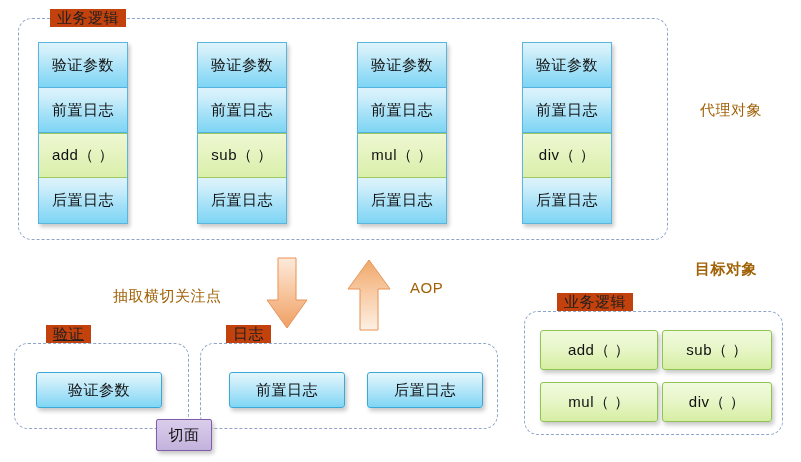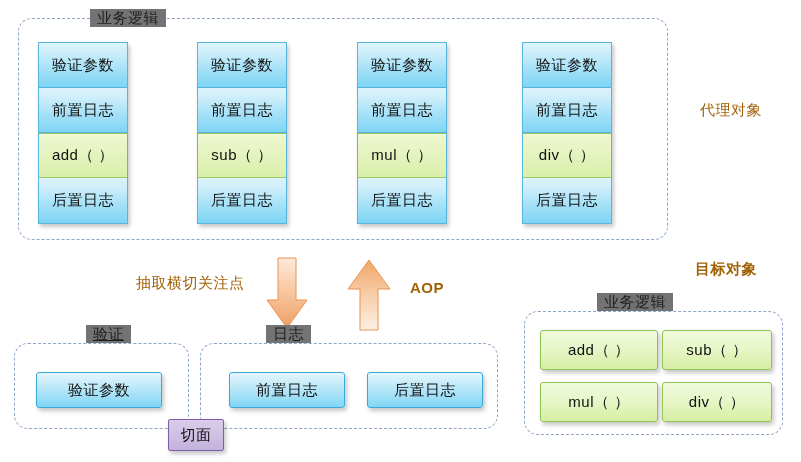--- a/index.html
+++ b/index.html
@@ -23,28 +23,27 @@
   
   .group-box {
     position: absolute;
     border: 1px dashed #8fa5c8;
     border-radius: 14px;
     box-sizing: border-box;
     background: transparent;
   }
   .group-label {
     position: absolute;
-    background: #737373;
+    background: #c2410c;
     color: #202020;
     font-size: 15px;
     line-height: 18px;
     padding: 0 7px;
     white-space: nowrap;
     letter-spacing: 0.5px;
-    margin-left: 40px;
   }
 
   
   .free-label {
     position: absolute;
     color: #a16207;
     font-size: 15px;
     line-height: 19px;
     white-space: nowrap;
     letter-spacing: 0.5px;
@@ -144,21 +143,21 @@
     <div class="cell blue">后置日志</div>
   </div>
 
   <div class="proxy-col" style="left:522px; top:42px;">
     <div class="cell blue">验证参数</div>
     <div class="cell blue">前置日志</div>
     <div class="cell green">div（ ）</div>
     <div class="cell blue">后置日志</div>
   </div>
 
-  <div class="free-label" style="left:113px; top:273px;margin-left:23px;">抽取横切关注点</div>
+  <div class="free-label" style="left:113px; top:286px;">抽取横切关注点</div>
 
   <div class="arrow" style="left:264px; top:256px;">
     <svg width="46" height="76" viewBox="0 0 46 76">
       <defs>
         <linearGradient id="gDown" x1="0" y1="0" x2="0" y2="1">
           <stop offset="0%" stop-color="#fdeadb"></stop>
           <stop offset="45%" stop-color="#f8c9a4"></stop>
           <stop offset="100%" stop-color="#ef9f63"></stop>
         </linearGradient>
       </defs>
@@ -172,32 +171,32 @@
         <linearGradient id="gUp" x1="0" y1="0" x2="0" y2="1">
           <stop offset="0%" stop-color="#f0a868"></stop>
           <stop offset="50%" stop-color="#f8cda9"></stop>
           <stop offset="100%" stop-color="#fdf0e4"></stop>
         </linearGradient>
       </defs>
       <path d="M25,2 L46,31 L34,31 L34,72 L16,72 L16,31 L4,31 Z" fill="url(#gUp)" stroke="#e89255" stroke-width="1"></path>
     </svg>
   </div>
 
-  <div class="free-label" style="left:410px; top:278px;font-weight:bold;">AOP</div>
+  <div class="free-label" style="left:410px; top:278px;">AOP</div>
 
   <div class="group-box" style="left:14px; top:343px; width:175px; height:86px;"></div>
   <div class="group-label" style="left:46px; top:325px;text-decoration:underline;">验证</div>
   <div class="chip blue" style="left:36px; top:372px; width:126px; height:36px;">验证参数</div>
 
   <div class="group-box" style="left:200px; top:343px; width:298px; height:86px;"></div>
   <div class="group-label" style="left:226px; top:325px;">日志</div>
   <div class="chip blue" style="left:229px; top:372px; width:116px; height:36px;">前置日志</div>
   <div class="chip blue" style="left:367px; top:372px; width:116px; height:36px;">后置日志</div>
 
-  <div class="chip purple" style="left:168px; top:419px; width:56px; height:32px;">切面</div>
+  <div class="chip purple" style="left:156px; top:419px; width:56px; height:32px;">切面</div>
 
   <div class="free-label" style="left:695px; top:259px;font-weight:bold;">目标对象</div>
 
   <div class="group-box" style="left:524px; top:311px; width:259px; height:124px;"></div>
   <div class="group-label" style="left:557px; top:293px;">业务逻辑</div>
 
   <div class="chip green" style="left:540px; top:330px; width:118px; height:40px;">add（ ）</div>
   <div class="chip green" style="left:662px; top:330px; width:110px; height:40px;">sub（ ）</div>
   <div class="chip green" style="left:540px; top:382px; width:118px; height:40px;">mul（ ）</div>
   <div class="chip green" style="left:662px; top:382px; width:110px; height:40px;">div（ ）</div>

